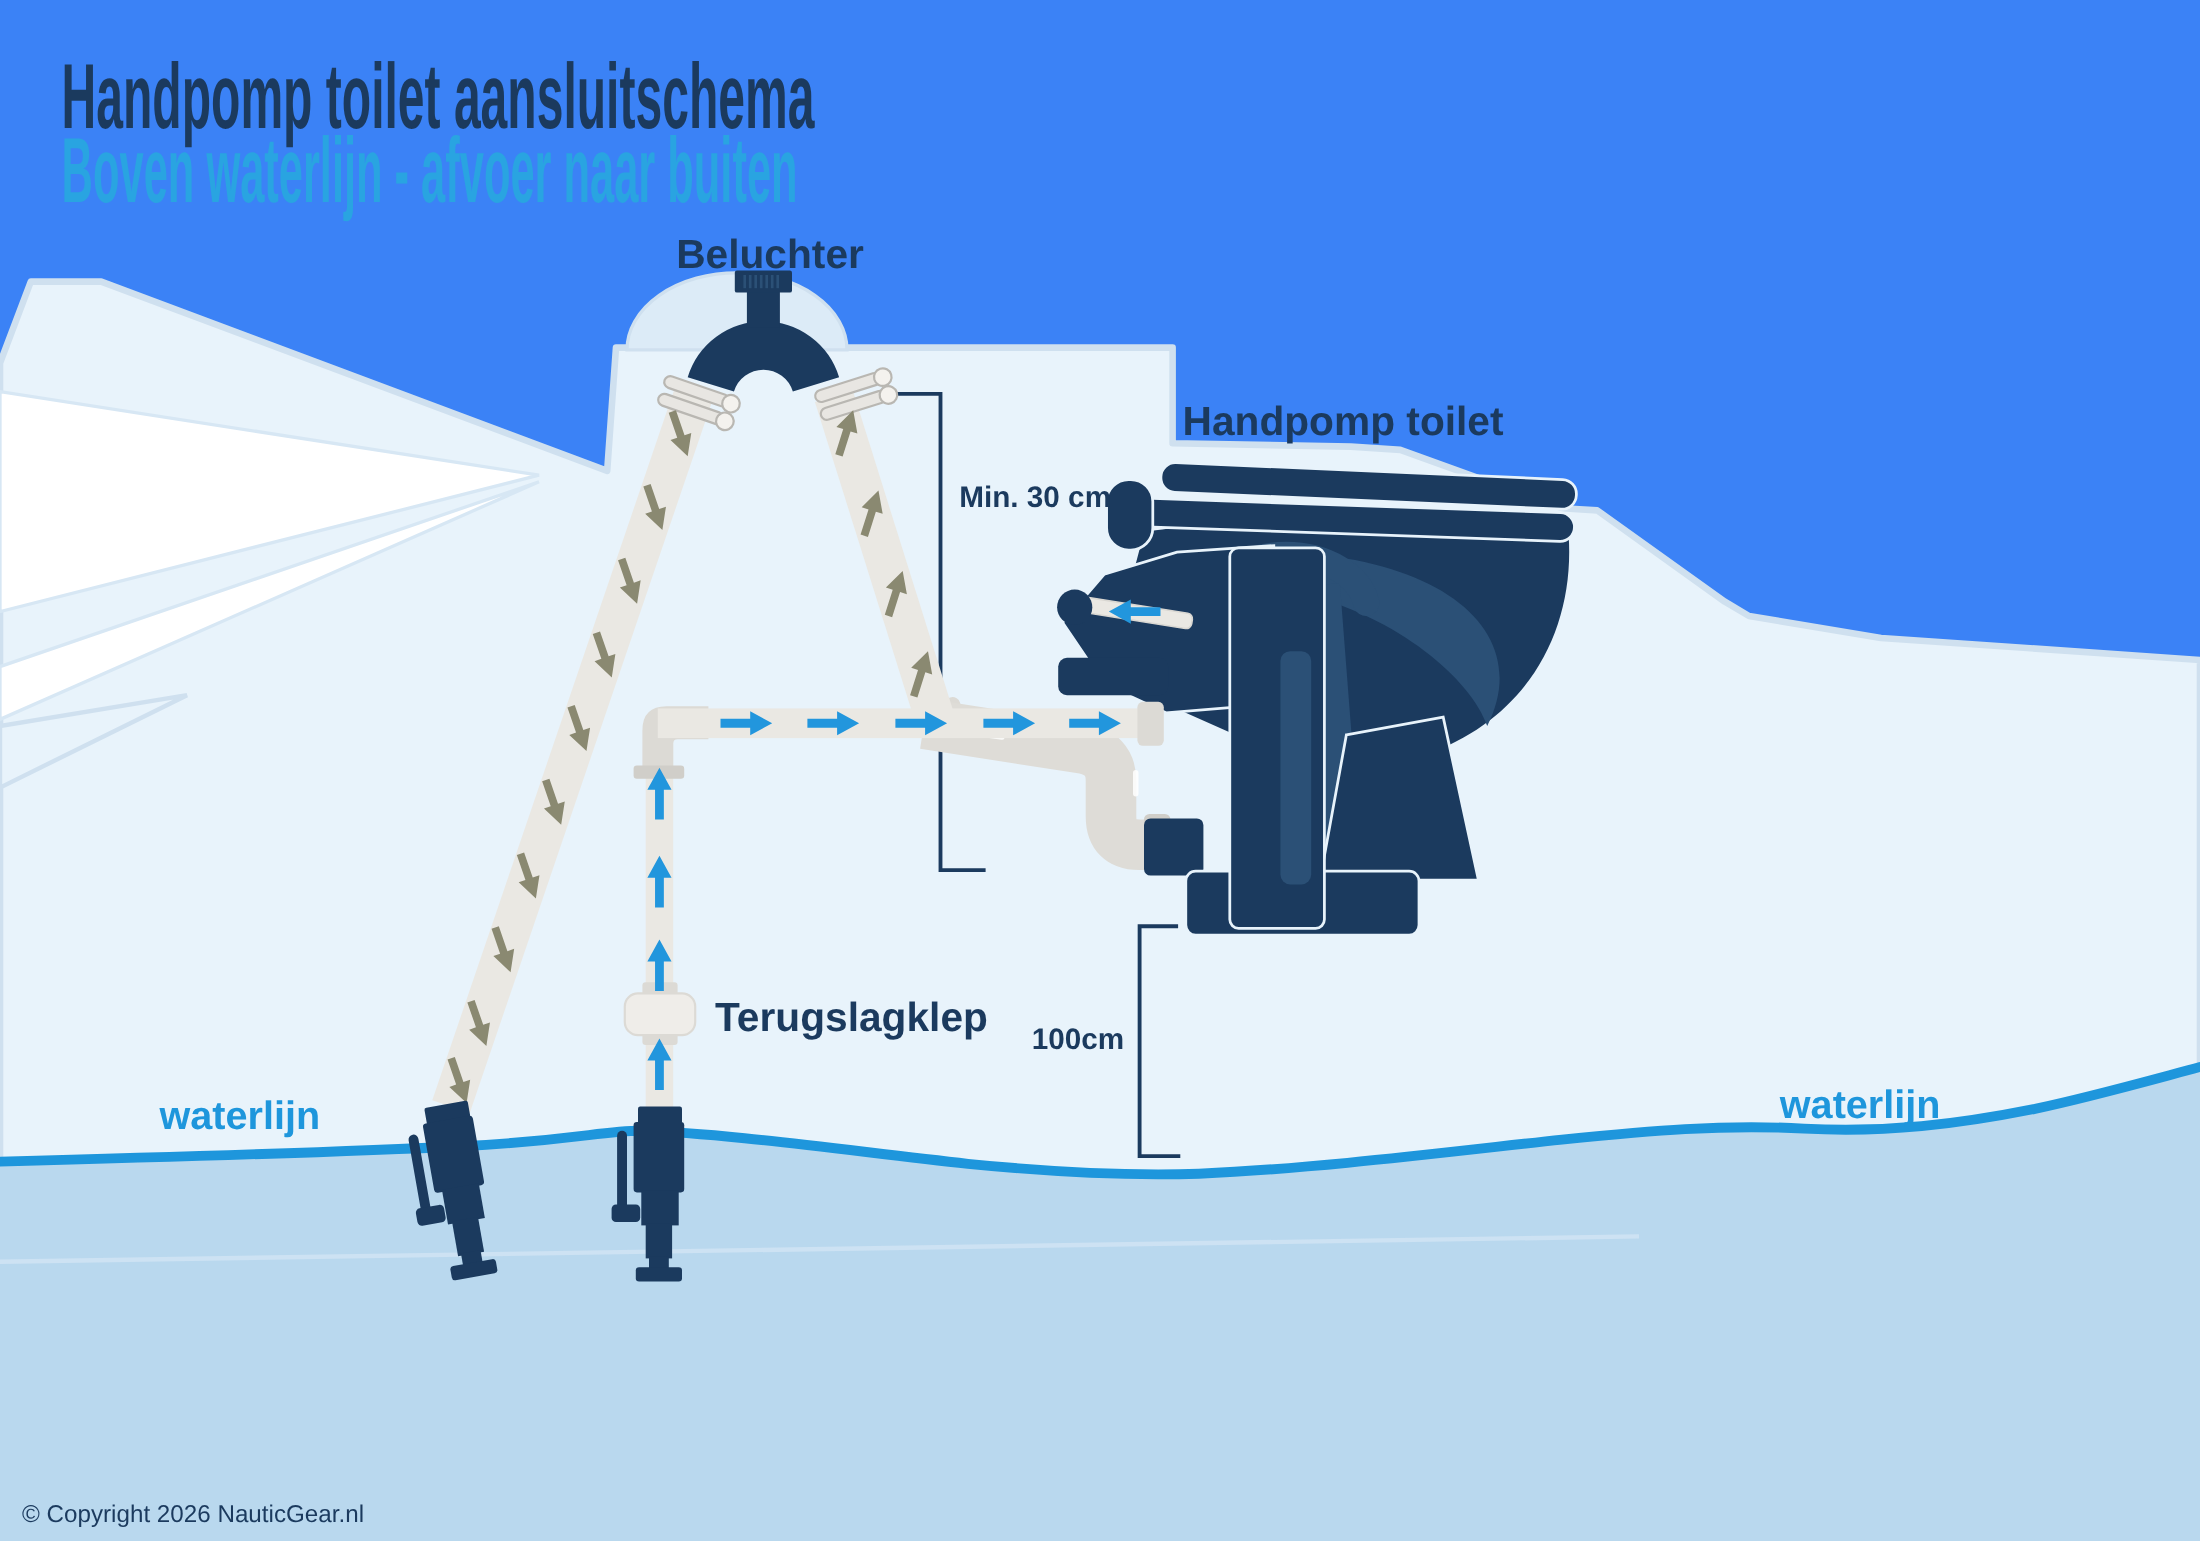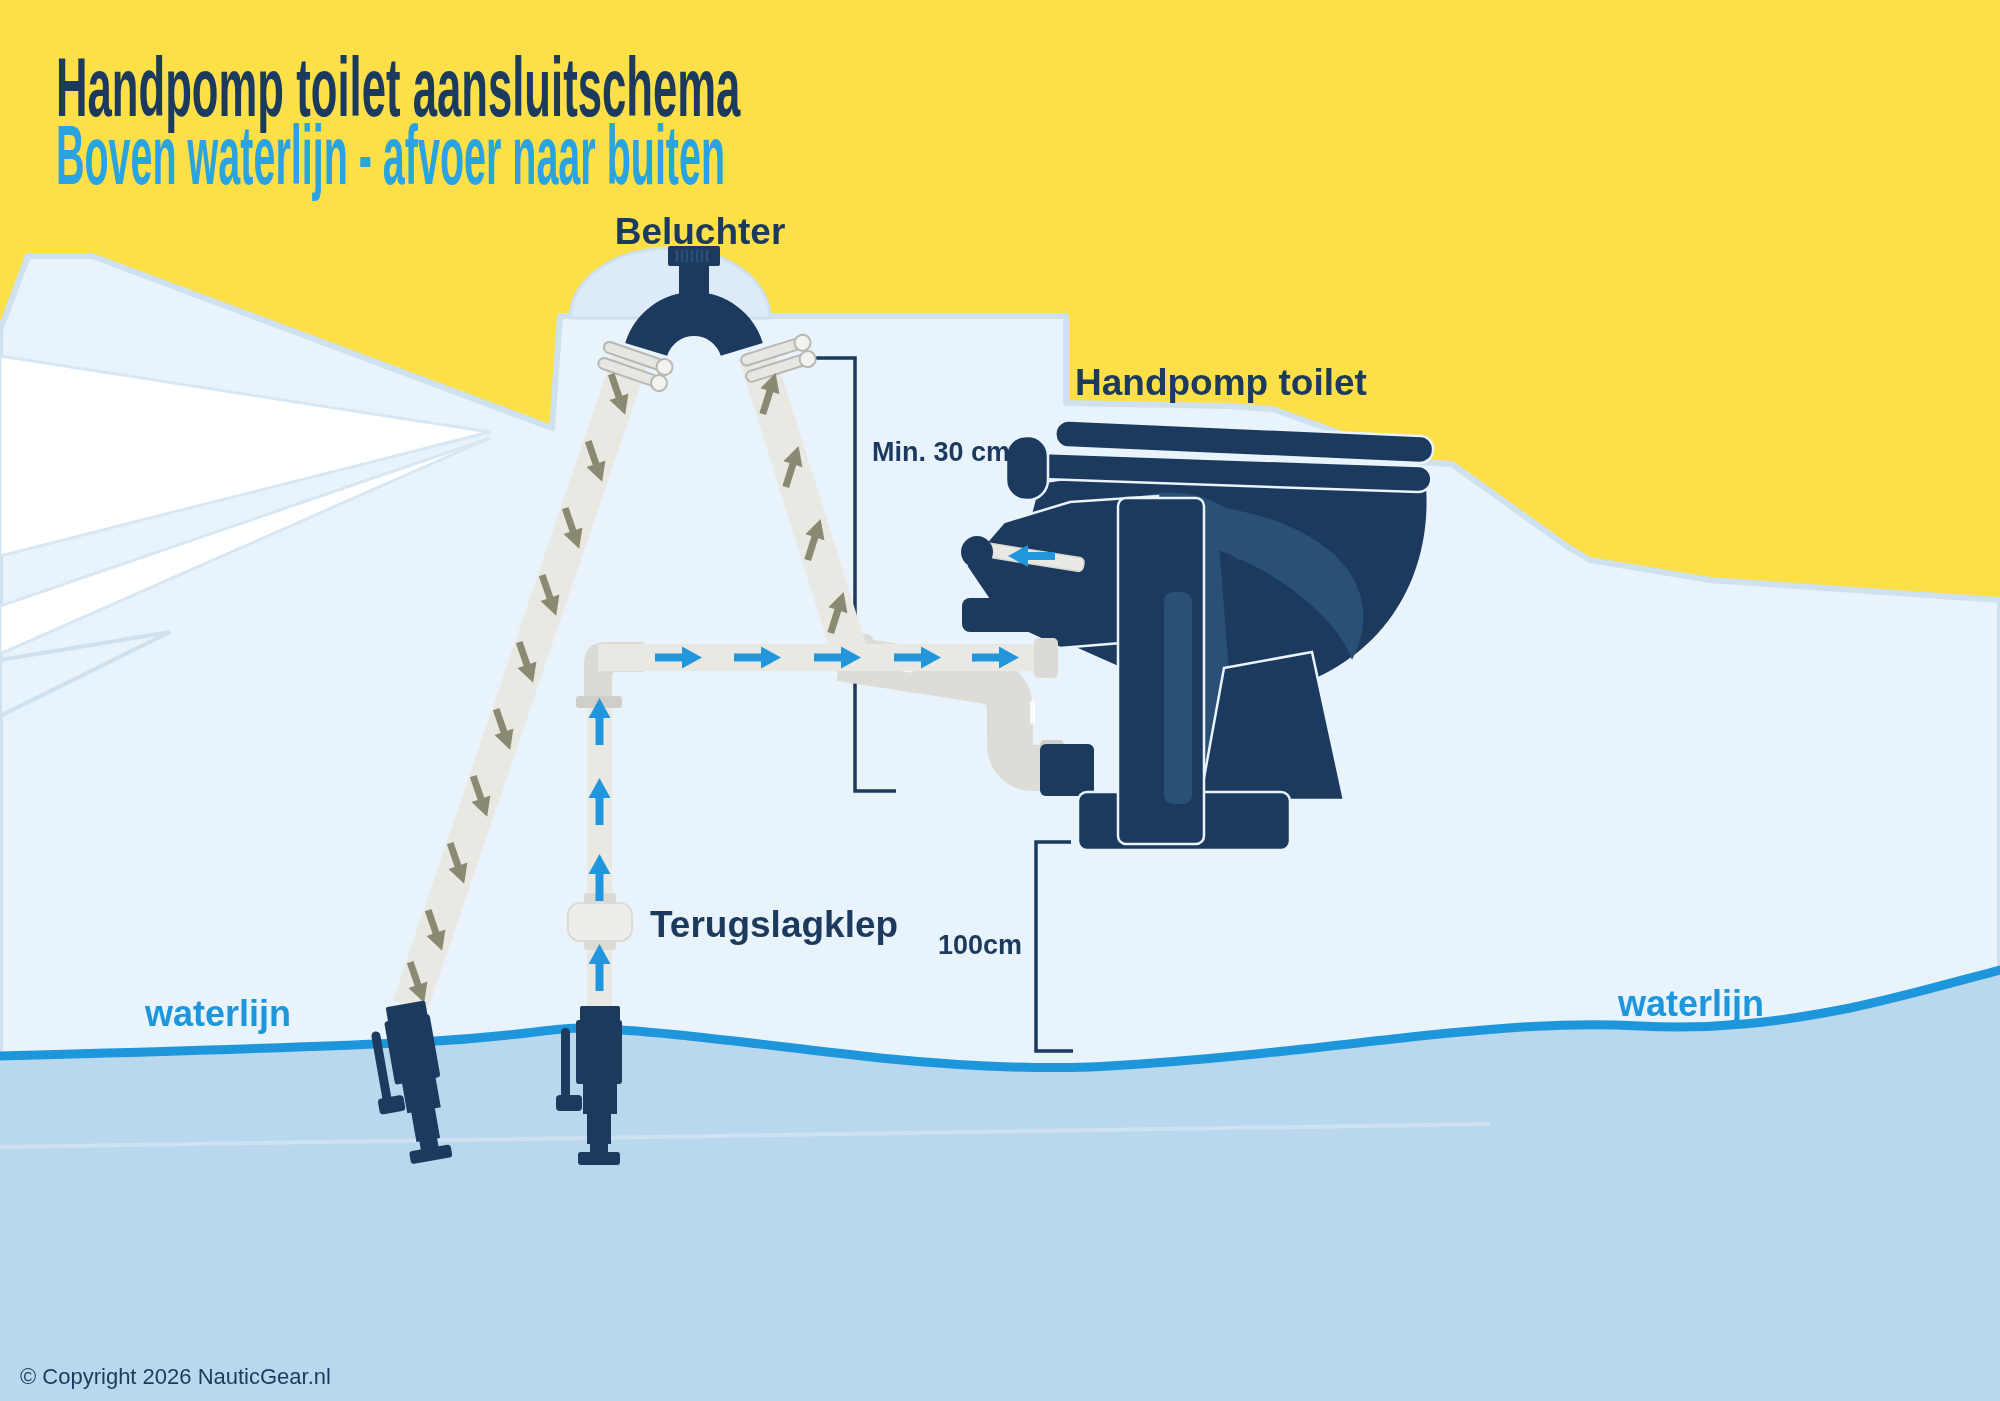--- a/index.html
+++ b/index.html
@@ -1,16 +1,16 @@
 <!DOCTYPE html>
 <html style="--c-navy: #1b3a5e; --c-accent: #2b5076; --c-titleBlue: #29a4e1; --c-waterStroke: #1e96dc; --c-blueArrow: #2296dd; --c-olive: #8a8971; --c-pipe: #eae8e3; --c-pipeDark: #dcdad5; --c-fitting: #d0cec9; --c-grayPipe: #dedcd7; --c-valveBody: #efede9; --c-bgPale: #e8f3fb; --c-boatShape: #dcebf7; --c-boatStroke: #cfe0ef; --c-water: #b9d8ee; --c-keel: #cde2f3;"><head>
 <meta charset="utf-8">
 <style>
   html,body{margin:0;padding:0;background:#ffffff;}
-  .stage{position:relative;width:2000px;height:1401px;background:#fde047;overflow:hidden;
+  .stage{position:relative;width:2000px;height:1401px;background:#3b82f6;overflow:hidden;
          font-family:"Liberation Sans",sans-serif;}
   svg{display:block;}
   
   .navy{fill:var(--c-navy);}
   .accent{fill:var(--c-accent);}
   .pale-outline{stroke:var(--c-bgPale);stroke-width:2.5;}
   .hull{fill:var(--c-bgPale);stroke:var(--c-boatStroke);stroke-width:6;stroke-linejoin:round;}
   .gap{fill:#ffffff;stroke:#d7e7f4;stroke-width:3;}
   .stripe3{fill:var(--c-bgPale);stroke:var(--c-boatStroke);stroke-width:4;}
   .dome{fill:var(--c-boatShape);stroke:var(--c-boatStroke);stroke-width:3;}

